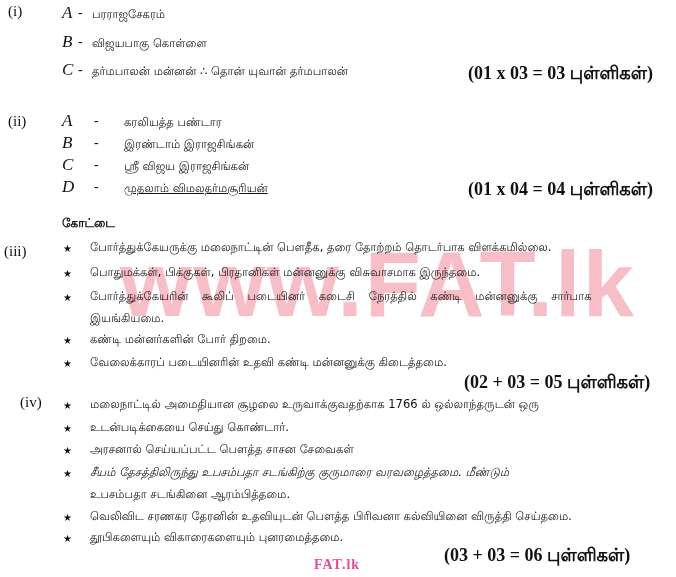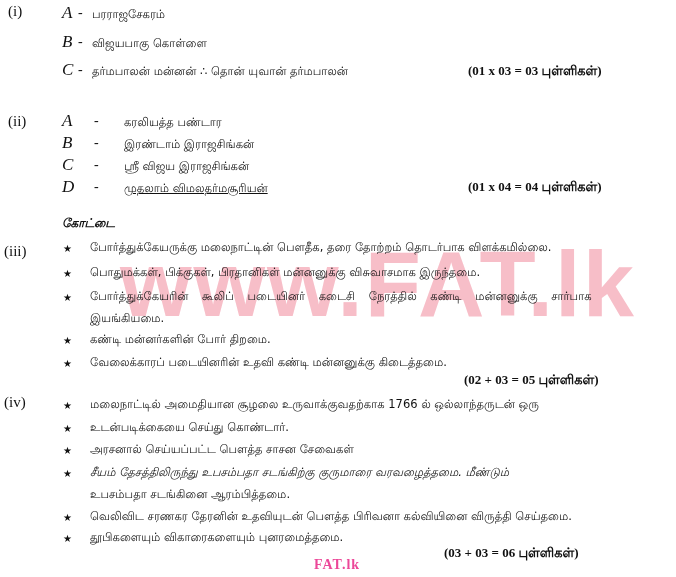--- a/index.html
+++ b/index.html
@@ -2,23 +2,23 @@
 <html><head>
   <meta charset="utf-8">
   <style>
     html, body { margin: 0; padding: 0; background: #ffffff; }
     body { width: 676px; height: 577px; position: relative; overflow: hidden; color: #111; font-family: "DejaVu Sans", sans-serif; }
     .abs { position: absolute; white-space: nowrap; }
     .roman { font-family: "Liberation Serif", serif; font-size: 15px; }
     .letter { font-family: "Liberation Serif", serif; font-style: italic; font-size: 17px; }
     .dash { font-family: "Liberation Serif", serif; font-size: 14px; }
     .ta { font-size: 11.5px; }
-    .marks { font-family: "Liberation Serif", serif; font-weight: bold; font-size: 13px; }
+    .marks { font-family: "Liberation Serif", serif; font-weight: bold; font-size: 18px; }
     .star { font-size: 10px; }
-    .heading { font-weight: bold; font-size: 12px; font-style: italic; }
+    .heading { font-weight: bold; font-size: 12px; }
     .watermark { position: absolute; left: 120px; top: 232px; font-family: "Liberation Sans", sans-serif; font-weight: bold; font-size: 92px; color: #f6b3bf; letter-spacing: 2px; z-index: 0; opacity: 0.85; }
     .content { position: absolute; inset: 0; z-index: 1; }
     .footer-mark { font-family: "Liberation Serif", serif; font-weight: bold; font-size: 14px; color: #ec4899; letter-spacing: 1px; }
   </style>
 </head>
 <body>
 
 <div class="watermark">www.FAT.lk</div>
 
 <div class="content">
@@ -80,21 +80,21 @@
     <span class="abs star" style="left:63px; top:335px;">★</span>
     <span class="abs ta" style="left:90px; top:332px;">கண்டி மன்னர்களின் போர் திறமை.</span>
 
     <span class="abs star" style="left:63px; top:358px;">★</span>
     <span class="abs ta" style="left:90px; top:355px;">வேலைக்காரப் படையினரின் உதவி கண்டி மன்னனுக்கு கிடைத்தமை.</span>
 
     <span class="abs marks" style="left:464px; top:372px;">(02 +  03  = 05  புள்ளிகள்)</span>
   </div>
 
   <div>
-    <span class="abs roman" style="left:4px; top:394px;">(iv)</span>
+    <span class="abs roman" style="left:20px; top:394px;">(iv)</span>
 
     <span class="abs star" style="left:63px; top:400px;">★</span>
     <span class="abs ta" style="left:90px; top:397px;text-align:right;">மலைநாட்டில் அமைதியான சூழலை உருவாக்குவதற்காக 1766 ல் ஒல்லாந்தருடன் ஒரு</span>
 
     <span class="abs star" style="left:63px; top:423px;">★</span>
     <span class="abs ta" style="left:90px; top:420px;">உடன்படிக்கையை செய்து கொண்டார்.</span>
 
     <span class="abs star" style="left:63px; top:445px;">★</span>
     <span class="abs ta" style="left:90px; top:442px;">அரசனால் செய்யப்பட்ட பௌத்த சாசன சேவைகள்</span>
 

